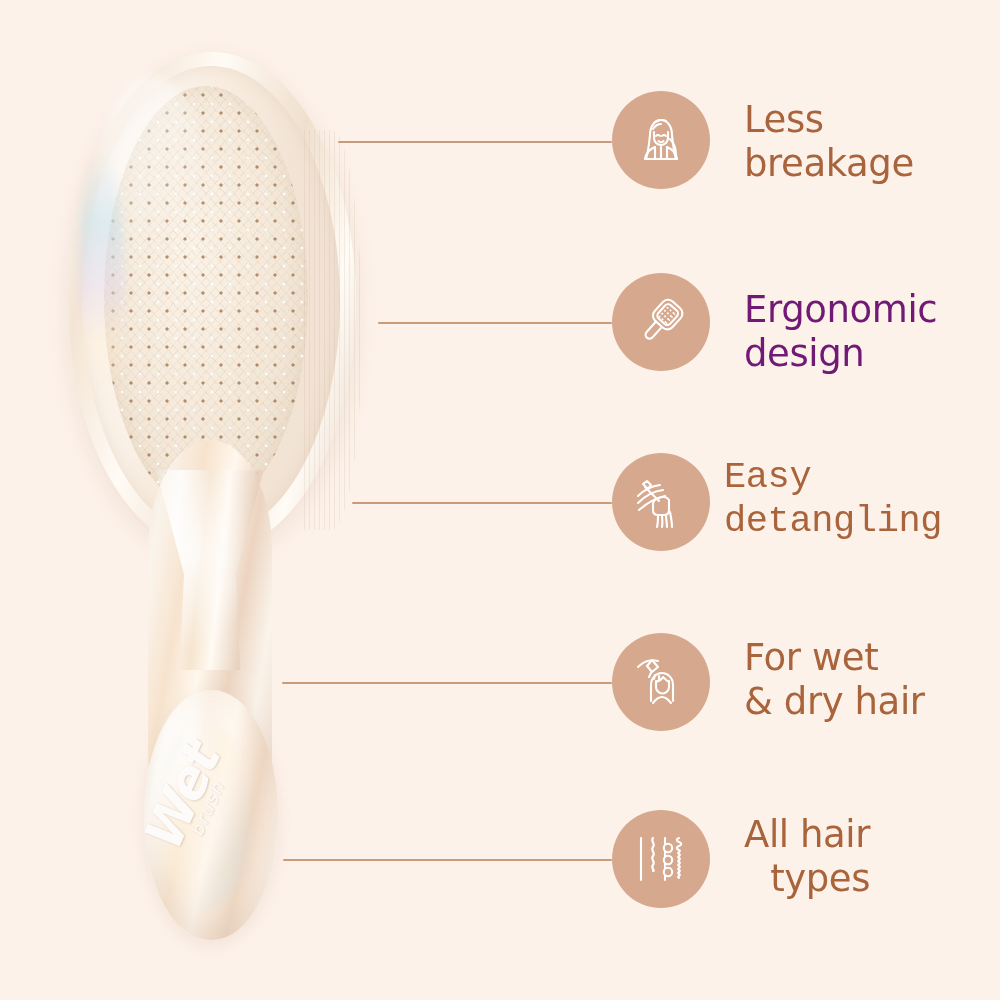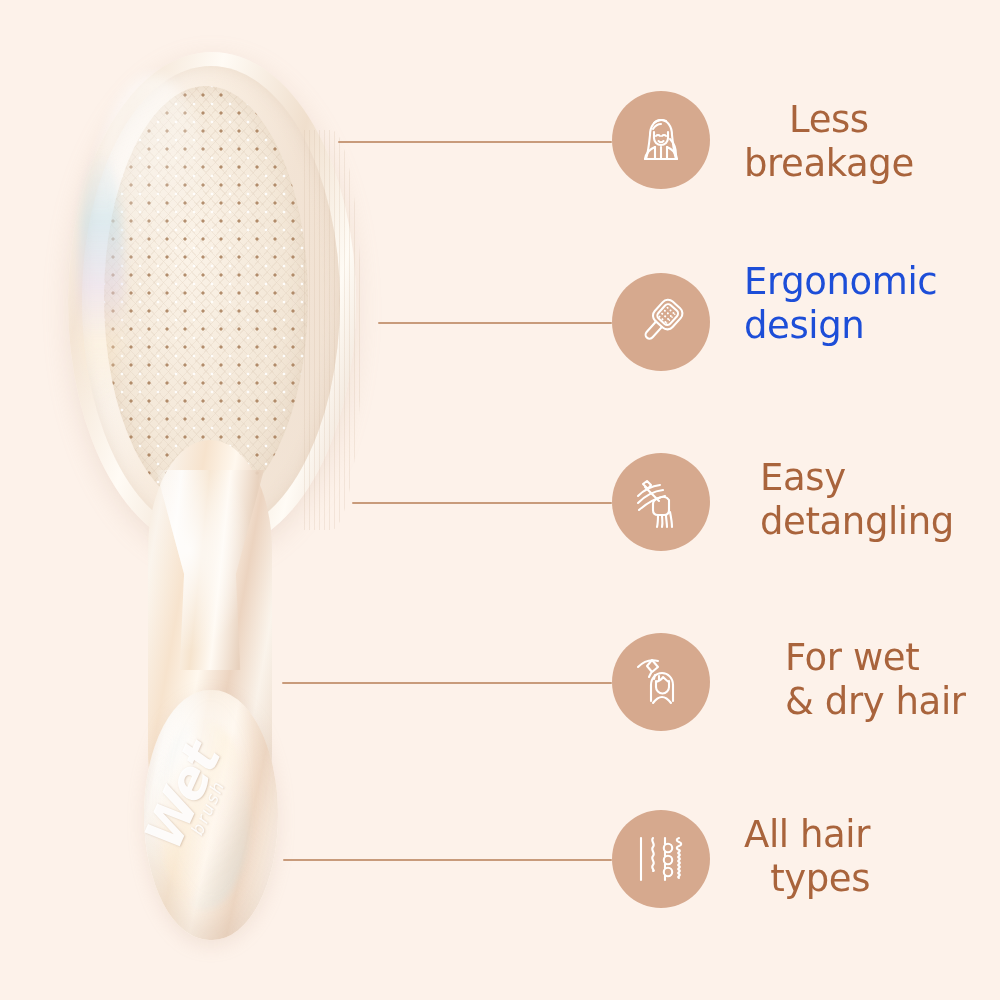--- a/index.html
+++ b/index.html
@@ -316,21 +316,21 @@
           <path d="M37 38c5 2 9 6 10 12"></path>
           <path d="M25 38v12"></path>
           <path d="M37 38v12"></path>
           <path d="M15 50h32"></path>
           <path d="M31 38v12"></path>
 
           <path d="M40 30c4 4 6 10 6 16"></path>
         </svg>
       </span>
     </div>
-    <div class="feature-label" style="left: 744px; top: 98px; color: rgb(169, 100, 60); text-align: center;">Less
+    <div class="feature-label" style="left: 744px; top: 98px; color: rgb(169, 100, 60);">Less
 breakage</div>
   </div>
 
   <div class="feature">
     <div class="connector" style="left: 378px; top: 322px; width: 234px; background: rgb(200, 155, 123);"></div>
     <div class="icon-circle" style="left: 612px; top: 273px; background: rgb(214, 169, 142);">
       <span>
         <svg width="62" height="62" viewBox="0 0 62 62" fill="none" stroke="#FFFFFF" stroke-width="2.1" stroke-linecap="round" stroke-linejoin="round">
           <g transform="rotate(42 31 31)">
 
@@ -354,21 +354,21 @@
             <circle cx="34.5" cy="24" r="0.9" fill="#FFFFFF" stroke="none"></circle>
             <circle cx="26.5" cy="28" r="0.9" fill="#FFFFFF" stroke="none"></circle>
             <circle cx="30.5" cy="28" r="0.9" fill="#FFFFFF" stroke="none"></circle>
             <circle cx="34.5" cy="28" r="0.9" fill="#FFFFFF" stroke="none"></circle>
 
             <path d="M27 34v14a4 4 0 0 0 8 0V34"></path>
           </g>
         </svg>
       </span>
     </div>
-    <div class="feature-label" style="left: 744px; top: 260px; color: #1d4ed8;">Ergonomic
+    <div class="feature-label" style="left: 744px; top: 288px; color: #701a75;">Ergonomic
 design</div>
   </div>
 
   <div class="feature">
     <div class="connector" style="left: 352px; top: 502px; width: 260px; background: rgb(200, 155, 123);"></div>
     <div class="icon-circle" style="left: 612px; top: 453px; background: rgb(214, 169, 142);">
       <span>
         <svg width="64" height="64" viewBox="0 0 64 64" fill="none" stroke="#FFFFFF" stroke-width="2.1" stroke-linecap="round" stroke-linejoin="round">
 
           <path d="M9 26c6-6 14-10 22-11"></path>
@@ -380,21 +380,21 @@
 
           <path d="M30 28c4-2 8-1 10 2v10c0 3-2 5-5 5h-6c-3 0-5-2-5-5v-6c0-3 2-5 6-6z"></path>
 
           <path d="M29 45c0 4 0 8-1 12"></path>
           <path d="M33 45c0 4 1 8 0 12"></path>
           <path d="M37 45c0 4 1 8 1 12"></path>
           <path d="M41 42c1 5 2 10 2 15"></path>
         </svg>
       </span>
     </div>
-    <div class="feature-label" style="left: 760px; top: 456px; color: rgb(169, 100, 60);">Easy
+    <div class="feature-label" style="left: 724px; top: 456px; color: rgb(169, 100, 60); font-family: Liberation Mono, monospace;">Easy
 detangling</div>
   </div>
 
   <div class="feature">
     <div class="connector" style="left: 282px; top: 682px; width: 330px; background: rgb(200, 155, 123);"></div>
     <div class="icon-circle" style="left: 612px; top: 633px; background: rgb(214, 169, 142);">
       <span>
         <svg width="62" height="62" viewBox="0 0 62 62" fill="none" stroke="#FFFFFF" stroke-width="2.1" stroke-linecap="round" stroke-linejoin="round">
 
           <path d="M8 16c6-6 13-8 20-6"></path>
@@ -406,21 +406,21 @@
 
           <path d="M21 34c0-7 5-12 11-12s11 5 11 12"></path>
           <path d="M21 34v16"></path>
           <path d="M43 34v16"></path>
           <path d="M26 30v6a6.5 6.5 0 0 0 13 0v-6"></path>
           <path d="M26 31c3-1 6-3 7-5 2 2 4 4 6 5"></path>
           <path d="M23 52c3-4 6-6 9-6s6 2 9 6"></path>
         </svg>
       </span>
     </div>
-    <div class="feature-label" style="left: 744px; top: 636px; color: rgb(169, 100, 60); margin-left: 41px;">For wet
+    <div class="feature-label" style="left: 744px; top: 636px; color: rgb(169, 100, 60);">For wet
 &amp; dry hair</div>
   </div>
 
   <div class="feature">
     <div class="connector" style="left: 283px; top: 859px; width: 329px; background: rgb(200, 155, 123);"></div>
     <div class="icon-circle" style="left: 612px; top: 810px; background: rgb(214, 169, 142);">
       <span>
         <svg width="62" height="62" viewBox="0 0 62 62" fill="none" stroke="#FFFFFF" stroke-width="2.1" stroke-linecap="round" stroke-linejoin="round">
 
           <path d="M11 10v42"></path>

